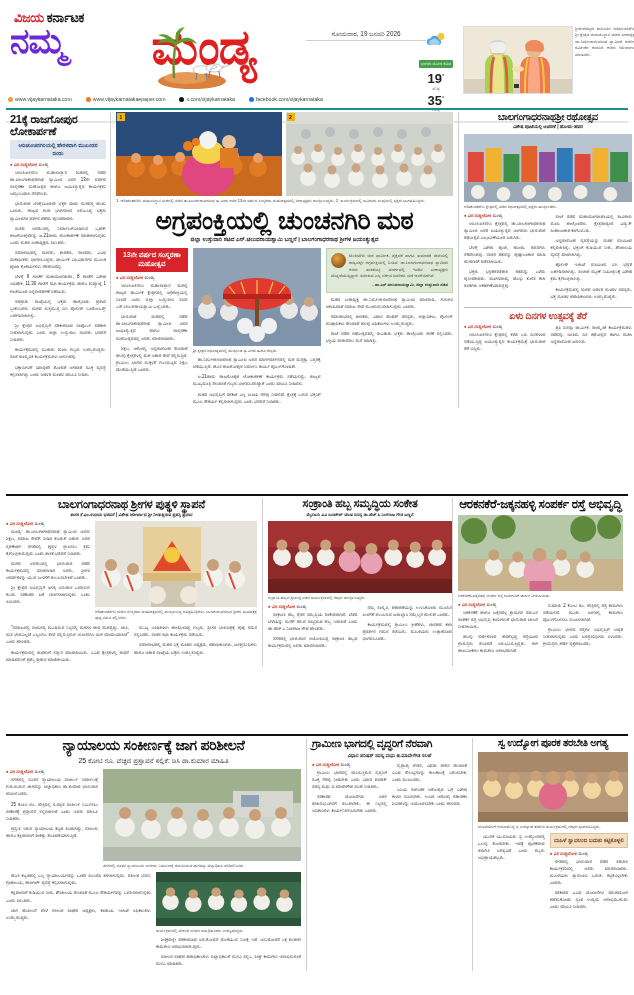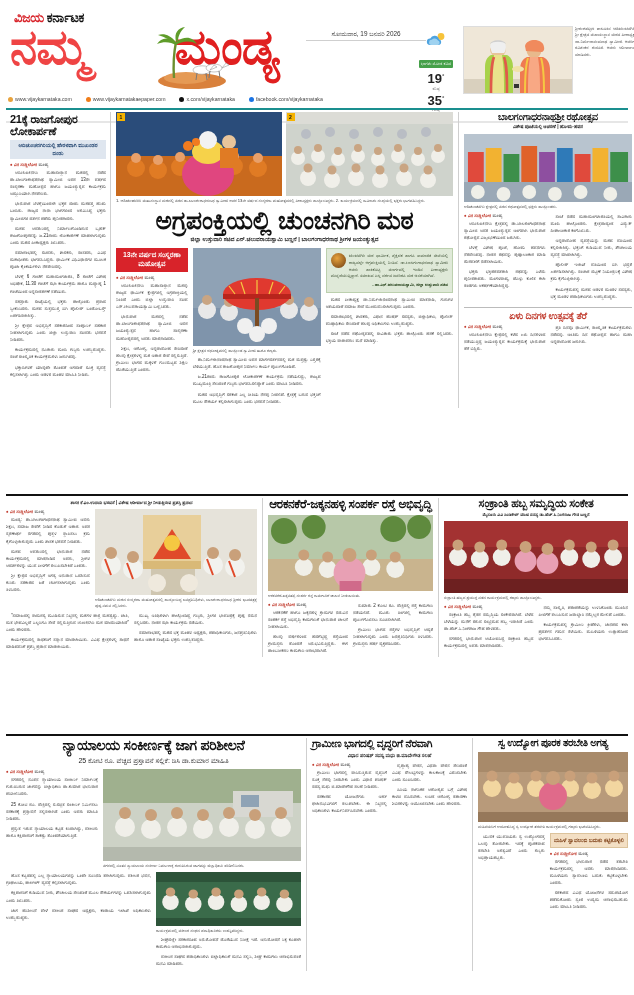--- a/index.html
+++ b/index.html
@@ -5,21 +5,21 @@
   html,body{margin:0;padding:0;background:#fff;}
   body{width:634px;height:995px;font-family:"Liberation Sans",sans-serif;color:#111;overflow:hidden;position:relative;}
   .page{width:634px;height:995px;position:relative;background:#fff;box-sizing:border-box;padding:0 6px;}
 
   
   .masthead{position:relative;height:96px;padding-top:25px;border-bottom:2px solid #e6e6e6;}
   .vk-logo{position:absolute;left:8px;top:10px;display:flex;align-items:center;gap:3px;}
   .vk-red{color:#d8232a;font-weight:bold;font-size:13px;letter-spacing:-.4px;}
   .vk-blk{color:#111;font-weight:bold;font-size:13px;letter-spacing:-.4px;}
   .title-row{position:absolute;left:4px;top:24px;display:flex;align-items:flex-start;}
-  .t-namma{font-size:49px;font-weight:bold;line-height:.95;color:#ef4444;letter-spacing:-1px;}
+  .t-namma{font-size:35px;font-weight:bold;line-height:.95;color:#6d28d9;letter-spacing:-1px;}
   .t-mandya{font-size:49px;font-weight:bold;line-height:.95;color:#e02020;letter-spacing:-1px;margin-left:86px;}
   .logo-art{position:absolute;left:146px;top:26px;width:78px;height:64px;}
   .lines{position:absolute;left:8px;top:96px;display:flex;gap:14px;align-items:center;font-size:5.2px;color:#444;}
   .lk{display:flex;align-items:center;gap:2px;white-space:nowrap;}
   .dot{width:5px;height:5px;border-radius:50%;display:inline-block;}
   .d-y{background:#e8a33d;}.d-o{background:#f07d1a;}.d-k{background:#111;}.d-b{background:#1b74e4;}
   .datebar{position:absolute;left:300px;top:30px;font-size:6.4px;color:#333;border-bottom:1px solid #cfcfcf;padding-bottom:2px;width:120px;text-align:center;}
   .wx{position:absolute;left:404px;top:32px;width:52px;text-align:center;}
   .wx .badge{background:#46a049;color:#fff;font-size:4.4px;padding:1px 2px;border-radius:1px;display:inline-block;margin-top:1px;line-height:1.25;}
   .wx .temp{font-size:13px;font-weight:bold;color:#222;line-height:1.05;margin-top:3px;}
@@ -400,20 +400,21 @@
         </div>
       </div>
     </div>
   </div>
 
   <div style="position:absolute;left:6px;top:494px;width:622px;border-top:2px solid #111;"></div>
 
   <div class="cols" style="position:absolute;left:6px;top:498px;width:622px;">
 
     <div class="col" style="width:256px;padding-right:5px;">
+      <div class="hl" style="font-size:11.5px;text-align:center;">ಬಾಲಗಂಗಾಧರನಾಥ ಶ್ರೀಗಳ ಪುತ್ಥಳಿ ಸ್ಥಾಪನೆ</div>
       <div class="sub" style="text-align:center;font-size:4.6px;margin-top:2px;">ಶಾಸಕ ಕೆ.ಎಂ.ಉದಯ ಭರವಸೆ | ವಿಶೇಷ ಆಶೀರ್ವಾದ ಶ್ರೀ ನೀಡುತ್ತಿರುವ ಪ್ರಶಸ್ತಿ ಪ್ರದಾನ</div>
 
       <div style="display:flex;gap:5px;margin-top:3px;">
         <div style="width:84px;">
           <div class="byline">
             ● <span>ವಿಕ ಸುದ್ದಿಲೋಕ</span> <span class="b2">ಮಂಡ್ಯ</span>
           </div>
           <div class="body" style="margin-top:2px;">
             <p>ಮಂಡ್ಯ:  ಡಾ.ಬಾಲಗಂಗಾಧರನಾಥ ಸ್ವಾಮೀಜಿ ಅವರು ಶಿಕ್ಷಣ, ಸಮಾಜ ಸೇವೆಗೆ ನೀಡಿದ ಕೊಡುಗೆ ಅಪಾರ. ಅವರ ಸ್ಮರಣಾರ್ಥ ನಗರದಲ್ಲಿ ಪುತ್ಥಳಿ ಸ್ಥಾಪಿಸಲು ಕ್ರಮ ಕೈಗೊಳ್ಳಲಾಗುವುದು ಎಂದು ಶಾಸಕ ಭರವಸೆ ನೀಡಿದರು.</p>
             <p>ಮಠದ ಆವರಣದಲ್ಲಿ ಭಾನುವಾರ ನಡೆದ ಕಾರ್ಯಕ್ರಮದಲ್ಲಿ ಮಾತನಾಡಿದ ಅವರು, ಶ್ರೀಗಳ ಆದರ್ಶಗಳನ್ನು ಯುವ ಪೀಳಿಗೆಗೆ ತಲುಪಿಸಬೇಕಿದೆ ಎಂದರು.</p>
@@ -458,70 +459,20 @@
         <div style="width:50%;">
           <div class="body">
             <p>"ಸಮಾಜದಲ್ಲಿ ಸಾಮರಸ್ಯ ಮೂಡಿಸುವ ನಿಟ್ಟಿನಲ್ಲಿ ಮಠಗಳ ಪಾತ್ರ ಮಹತ್ವದ್ದು. ಜಾತಿ, ಮತ ಭೇದವಿಲ್ಲದೆ ಎಲ್ಲರಿಗೂ ಸೇವೆ ಸಲ್ಲಿಸುತ್ತಿರುವ ಚುಂಚನಗಿರಿ ಮಠ ಮಾದರಿಯಾಗಿದೆ" ಎಂದು ಹೇಳಿದರು.</p>
             <p>ಕಾರ್ಯಕ್ರಮದಲ್ಲಿ ಸಾಧಕರಿಗೆ ಸನ್ಮಾನ ಮಾಡಲಾಯಿತು. ವಿವಿಧ ಕ್ಷೇತ್ರಗಳಲ್ಲಿ ಸಾಧನೆ ಮಾಡಿದವರಿಗೆ ಪ್ರಶಸ್ತಿ ಪ್ರದಾನ ಮಾಡಲಾಯಿತು.</p>
           </div>
         </div>
         <div style="width:50%;">
           <div class="body">
             <p>ಮುಖ್ಯ ಅತಿಥಿಗಳಾಗಿ ಪಾಲ್ಗೊಂಡಿದ್ದ ಗಣ್ಯರು, ಶ್ರೀಗಳ ಭಾವಚಿತ್ರಕ್ಕೆ ಪುಷ್ಪ ನಮನ ಸಲ್ಲಿಸಿದರು. ನಂತರ ಸಭಾ ಕಾರ್ಯಕ್ರಮ ನಡೆಯಿತು.</p>
             <p>ಸಮಾರಂಭದಲ್ಲಿ ಮಠದ ಭಕ್ತ ಮಂಡಳಿ ಅಧ್ಯಕ್ಷರು, ಪದಾಧಿಕಾರಿಗಳು, ಜನಪ್ರತಿನಿಧಿಗಳು ಹಾಗೂ ಅಪಾರ ಸಂಖ್ಯೆಯ ಭಕ್ತರು ಉಪಸ್ಥಿತರಿದ್ದರು.</p>
-          </div>
-        </div>
-      </div>
-    </div>
-
-    <div class="col vsep" style="width:176px;padding:0 5px;">
-      <div class="hl" style="font-size:12px;text-align:center;">ಆರಕನಕೆರೆ-ಜಕ್ಕನಹಳ್ಳಿ ಸಂಪರ್ಕ ರಸ್ತೆ ಅಭಿವೃದ್ಧಿ</div>
-      <div class="photo" style="width:100%;height:76px;margin-top:4px;">
-        <svg viewBox="0 0 166 76" width="100%" height="76" preserveAspectRatio="none">
-          <rect width="166" height="76" fill="#b7c8a8"></rect>
-          <rect y="44" width="166" height="32" fill="#c9b48e"></rect>
-          <g fill="#5f8a3e">
-            <circle cx="16" cy="16" r="13"></circle>
-              <circle cx="46" cy="12" r="12"></circle>
-            <circle cx="126" cy="14" r="13"></circle>
-              <circle cx="152" cy="12" r="12"></circle>
-          </g>
-          <g fill="#f0efe8">
-            <circle cx="36" cy="52" r="9"></circle>
-              <circle cx="60" cy="54" r="9"></circle>
-            <circle cx="104" cy="52" r="9"></circle>
-              <circle cx="128" cy="54" r="9"></circle>
-          </g>
-          <g fill="#c9a07a">
-            <circle cx="36" cy="40" r="5.5"></circle>
-              <circle cx="60" cy="42" r="5.5"></circle>
-            <circle cx="104" cy="40" r="5.5"></circle>
-              <circle cx="128" cy="42" r="5.5"></circle>
-          </g>
-          <ellipse cx="82" cy="58" rx="16" ry="16" fill="#e8a0b4"></ellipse>
-          <circle cx="82" cy="40" r="7" fill="#c9a07a"></circle>
-          <rect x="72" y="66" width="22" height="10" fill="#d06a8a"></rect>
-        </svg>
-      </div>
-      <div class="cap">ಆರಕನಕೆರೆ-ಜಕ್ಕನಹಳ್ಳಿ ಸಂಪರ್ಕ ರಸ್ತೆ ಕಾಮಗಾರಿಗೆ ಚಾಲನೆ ನೀಡಲಾಯಿತು.</div>
-
-      <div style="display:flex;gap:5px;margin-top:3px;">
-        <div style="width:50%;">
-          <div class="byline">
-            ● <span>ವಿಕ ಸುದ್ದಿಲೋಕ</span> <span class="b2">ಮಂಡ್ಯ</span>
-          </div>
-          <div class="body" style="margin-top:2px;">
-            <p>ಆರಕನಕೆರೆ ಹಾಗೂ ಜಕ್ಕನಹಳ್ಳಿ ಗ್ರಾಮಗಳ ನಡುವಿನ ಸಂಪರ್ಕ ರಸ್ತೆ ಅಭಿವೃದ್ಧಿ ಕಾಮಗಾರಿಗೆ ಭಾನುವಾರ ಚಾಲನೆ ನೀಡಲಾಯಿತು.</p>
-            <p>ಹಲವು ವರ್ಷಗಳಿಂದ ಹದಗೆಟ್ಟಿದ್ದ ರಸ್ತೆಯಿಂದ ಗ್ರಾಮಸ್ಥರು ತೊಂದರೆ ಅನುಭವಿಸುತ್ತಿದ್ದರು. ಈಗ ಡಾಂಬರೀಕರಣ ಕಾಮಗಾರಿ ಆರಂಭವಾಗಿದೆ.</p>
-          </div>
-        </div>
-        <div style="width:50%;">
-          <div class="body">
-            <p>ಸುಮಾರು 2 ಕೋಟಿ ರೂ. ವೆಚ್ಚದಲ್ಲಿ ರಸ್ತೆ ಕಾಮಗಾರಿ ನಡೆಯಲಿದೆ. ಮೂರು ತಿಂಗಳಲ್ಲಿ ಕಾಮಗಾರಿ ಪೂರ್ಣಗೊಳಿಸಲು ಸೂಚಿಸಲಾಗಿದೆ.</p>
-            <p>ಗ್ರಾಮೀಣ ಭಾಗದ ರಸ್ತೆಗಳ ಅಭಿವೃದ್ಧಿಗೆ ಆದ್ಯತೆ ನೀಡಲಾಗುವುದು ಎಂದು ಜನಪ್ರತಿನಿಧಿಗಳು ತಿಳಿಸಿದರು. ಗ್ರಾಮಸ್ಥರು ಹರ್ಷ ವ್ಯಕ್ತಪಡಿಸಿದರು.</p>
           </div>
         </div>
       </div>
     </div>
 
     <div class="col vsep" style="width:190px;padding-left:5px;">
       <div class="hl" style="font-size:11px;text-align:center;">ಸಂಕ್ರಾಂತಿ ಹಬ್ಬ ಸಮೃದ್ಧಿಯ ಸಂಕೇತ</div>
       <div class="sub" style="text-align:center;font-size:4.4px;margin-top:2px;">ಮೈಸೂರು ವಿವಿ ಸಿಂಡಿಕೇಟ್ ಮಾಜಿ ಸದಸ್ಯ ಡಾ.ಹೆಚ್.ಸಿ.ನಿಂಗರಾಜ ಗೌಡ ಬಣ್ಣನೆ</div>
       <div class="photo" style="width:100%;height:72px;margin-top:3px;">
         <svg viewBox="0 0 185 72" width="100%" height="72" preserveAspectRatio="none">
@@ -563,20 +514,70 @@
           </div>
           <div class="body" style="margin-top:2px;">
             <p>ಸಂಕ್ರಾಂತಿ ಹಬ್ಬ ರೈತರ ಸಮೃದ್ಧಿಯ ಸಂಕೇತವಾಗಿದೆ. ಬೆಳೆದ ಬೆಳೆಯನ್ನು ಮನೆಗೆ ತರುವ ಸಂಭ್ರಮದ ಹಬ್ಬ ಇದಾಗಿದೆ ಎಂದು ಡಾ.ಹೆಚ್.ಸಿ.ನಿಂಗರಾಜ ಗೌಡ ಹೇಳಿದರು.</p>
             <p>ನಗರದಲ್ಲಿ ಭಾನುವಾರ ಆಯೋಜಿಸಿದ್ದ ಸಂಕ್ರಾಂತಿ ಹಬ್ಬದ ಕಾರ್ಯಕ್ರಮದಲ್ಲಿ ಅವರು ಮಾತನಾಡಿದರು.</p>
           </div>
         </div>
         <div style="width:50%;">
           <div class="body">
             <p>ನಮ್ಮ ಸಂಸ್ಕೃತಿ, ಪರಂಪರೆಯನ್ನು ಉಳಿಸಿಕೊಂಡು ಮುಂದಿನ ಪೀಳಿಗೆಗೆ ತಲುಪಿಸುವ ಜವಾಬ್ದಾರಿ ನಮ್ಮೆಲ್ಲರ ಮೇಲಿದೆ ಎಂದರು.</p>
             <p>ಕಾರ್ಯಕ್ರಮದಲ್ಲಿ ಗ್ರಾಮೀಣ ಕ್ರೀಡೆಗಳು, ಜಾನಪದ ಕಲಾ ಪ್ರದರ್ಶನ ಗಮನ ಸೆಳೆಯಿತು. ಮಹಿಳೆಯರು ಉತ್ಸಾಹದಿಂದ ಭಾಗವಹಿಸಿದರು.</p>
+          </div>
+        </div>
+      </div>
+    </div>
+
+    <div class="col vsep" style="width:176px;padding:0 5px;">
+      <div class="hl" style="font-size:12px;text-align:center;">ಆರಕನಕೆರೆ-ಜಕ್ಕನಹಳ್ಳಿ ಸಂಪರ್ಕ ರಸ್ತೆ ಅಭಿವೃದ್ಧಿ</div>
+      <div class="photo" style="width:100%;height:76px;margin-top:4px;">
+        <svg viewBox="0 0 166 76" width="100%" height="76" preserveAspectRatio="none">
+          <rect width="166" height="76" fill="#b7c8a8"></rect>
+          <rect y="44" width="166" height="32" fill="#c9b48e"></rect>
+          <g fill="#5f8a3e">
+            <circle cx="16" cy="16" r="13"></circle>
+              <circle cx="46" cy="12" r="12"></circle>
+            <circle cx="126" cy="14" r="13"></circle>
+              <circle cx="152" cy="12" r="12"></circle>
+          </g>
+          <g fill="#f0efe8">
+            <circle cx="36" cy="52" r="9"></circle>
+              <circle cx="60" cy="54" r="9"></circle>
+            <circle cx="104" cy="52" r="9"></circle>
+              <circle cx="128" cy="54" r="9"></circle>
+          </g>
+          <g fill="#c9a07a">
+            <circle cx="36" cy="40" r="5.5"></circle>
+              <circle cx="60" cy="42" r="5.5"></circle>
+            <circle cx="104" cy="40" r="5.5"></circle>
+              <circle cx="128" cy="42" r="5.5"></circle>
+          </g>
+          <ellipse cx="82" cy="58" rx="16" ry="16" fill="#e8a0b4"></ellipse>
+          <circle cx="82" cy="40" r="7" fill="#c9a07a"></circle>
+          <rect x="72" y="66" width="22" height="10" fill="#d06a8a"></rect>
+        </svg>
+      </div>
+      <div class="cap">ಆರಕನಕೆರೆ-ಜಕ್ಕನಹಳ್ಳಿ ಸಂಪರ್ಕ ರಸ್ತೆ ಕಾಮಗಾರಿಗೆ ಚಾಲನೆ ನೀಡಲಾಯಿತು.</div>
+
+      <div style="display:flex;gap:5px;margin-top:3px;">
+        <div style="width:50%;">
+          <div class="byline">
+            ● <span>ವಿಕ ಸುದ್ದಿಲೋಕ</span> <span class="b2">ಮಂಡ್ಯ</span>
+          </div>
+          <div class="body" style="margin-top:2px;">
+            <p>ಆರಕನಕೆರೆ ಹಾಗೂ ಜಕ್ಕನಹಳ್ಳಿ ಗ್ರಾಮಗಳ ನಡುವಿನ ಸಂಪರ್ಕ ರಸ್ತೆ ಅಭಿವೃದ್ಧಿ ಕಾಮಗಾರಿಗೆ ಭಾನುವಾರ ಚಾಲನೆ ನೀಡಲಾಯಿತು.</p>
+            <p>ಹಲವು ವರ್ಷಗಳಿಂದ ಹದಗೆಟ್ಟಿದ್ದ ರಸ್ತೆಯಿಂದ ಗ್ರಾಮಸ್ಥರು ತೊಂದರೆ ಅನುಭವಿಸುತ್ತಿದ್ದರು. ಈಗ ಡಾಂಬರೀಕರಣ ಕಾಮಗಾರಿ ಆರಂಭವಾಗಿದೆ.</p>
+          </div>
+        </div>
+        <div style="width:50%;">
+          <div class="body">
+            <p>ಸುಮಾರು 2 ಕೋಟಿ ರೂ. ವೆಚ್ಚದಲ್ಲಿ ರಸ್ತೆ ಕಾಮಗಾರಿ ನಡೆಯಲಿದೆ. ಮೂರು ತಿಂಗಳಲ್ಲಿ ಕಾಮಗಾರಿ ಪೂರ್ಣಗೊಳಿಸಲು ಸೂಚಿಸಲಾಗಿದೆ.</p>
+            <p>ಗ್ರಾಮೀಣ ಭಾಗದ ರಸ್ತೆಗಳ ಅಭಿವೃದ್ಧಿಗೆ ಆದ್ಯತೆ ನೀಡಲಾಗುವುದು ಎಂದು ಜನಪ್ರತಿನಿಧಿಗಳು ತಿಳಿಸಿದರು. ಗ್ರಾಮಸ್ಥರು ಹರ್ಷ ವ್ಯಕ್ತಪಡಿಸಿದರು.</p>
           </div>
         </div>
       </div>
     </div>
   </div>
 
   <div style="position:absolute;left:6px;top:734px;width:622px;border-top:2px solid #111;"></div>
 
   <div class="cols" style="position:absolute;left:6px;top:738px;width:622px;">
 

